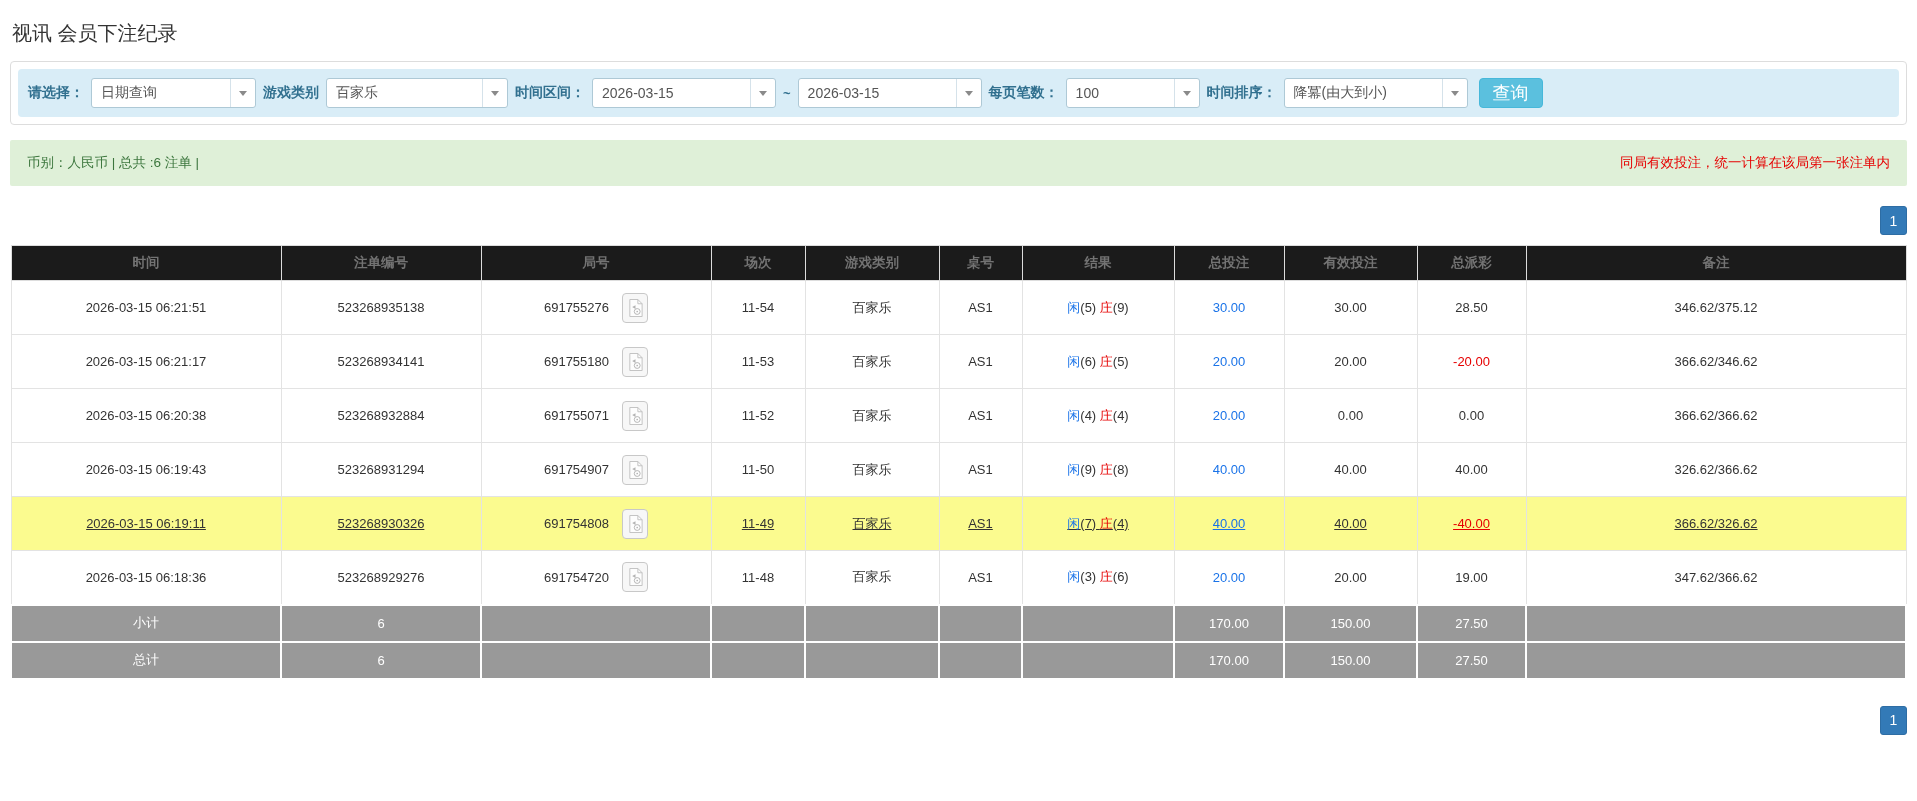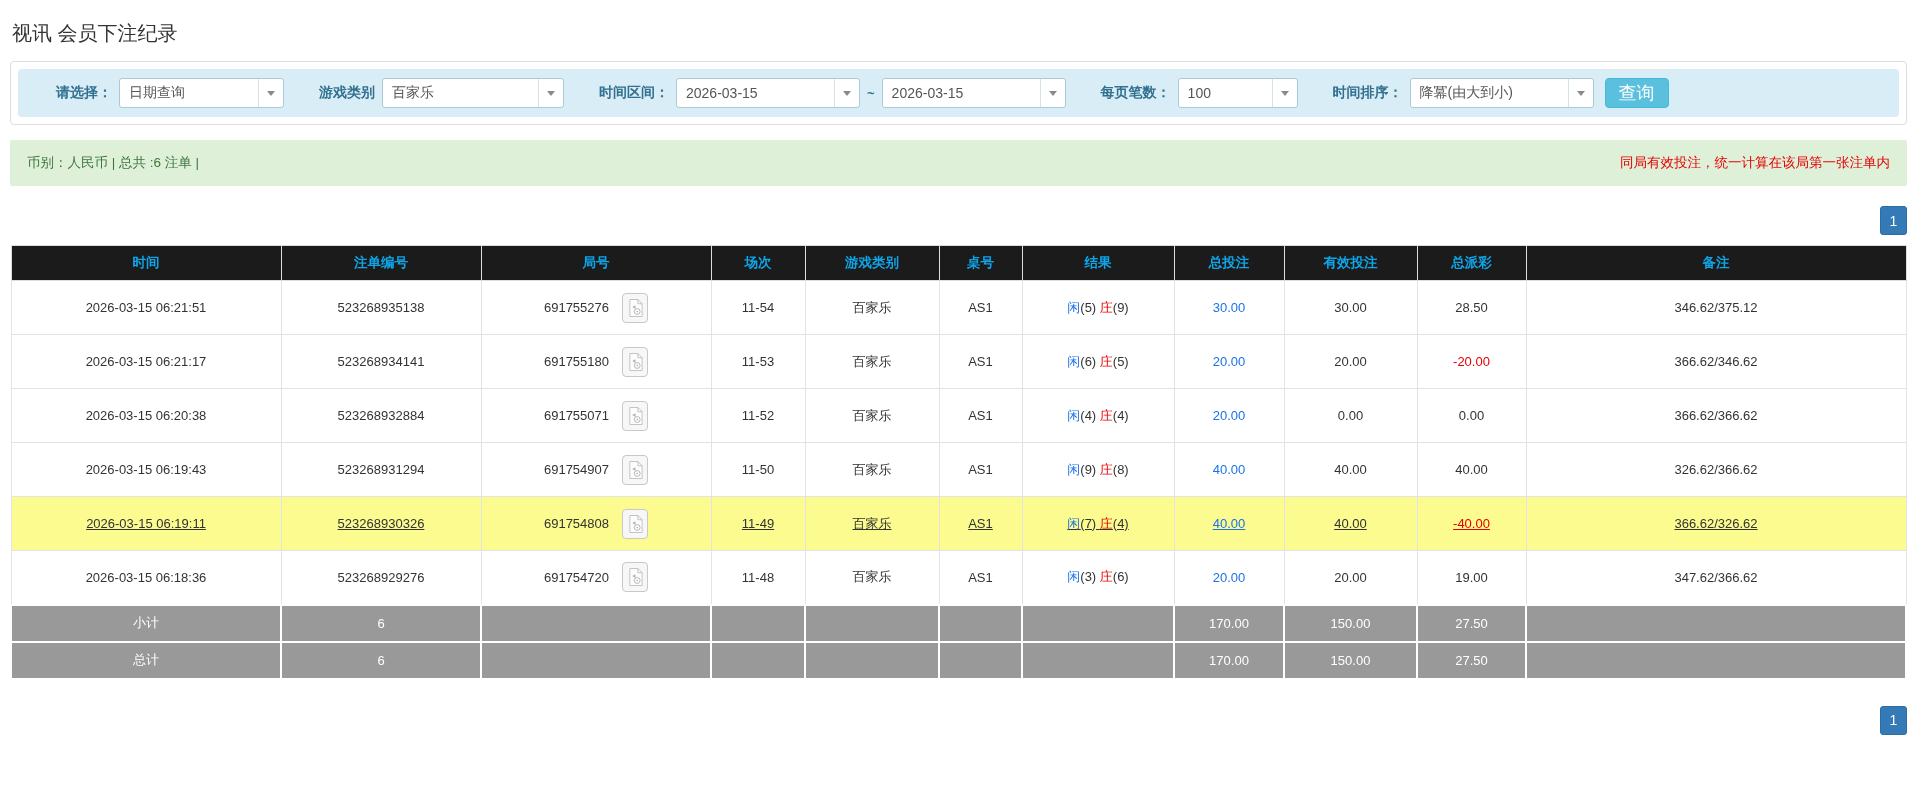--- a/index.html
+++ b/index.html
@@ -16,40 +16,40 @@
   }
   .page{padding:10px 10px 0 10px;}
   .page-title{font-size:20px;font-weight:400;color:#333;margin:10px 0 14px 2px;}
 
   
   .filter-panel{border:1px solid #ddd;border-radius:4px;padding:7px;background:#fff;}
   .filter-bar{
     background:var(--filter-bg);border-radius:4px;padding:9px 10px;
     display:flex;align-items:center;gap:7px;flex-wrap:nowrap;
   }
-  .f-label{color:var(--filter-label);font-weight:bold;font-size:14px;white-space:nowrap;margin-left:28px;}
+  .f-label{color:var(--filter-label);font-weight:bold;font-size:14px;white-space:nowrap;}
   .select{
     height:30px;background:#fff;border:1px solid #aec9d6;border-radius:3px;
     display:flex;align-items:stretch;overflow:hidden;cursor:pointer;
   }
   .select .val{
     flex:1;display:flex;align-items:center;padding:0 9px;font-size:14px;color:#555;
     white-space:nowrap;overflow:hidden;
   }
   .select .arrow{
     width:25px;border-left:1px solid #d5e2ea;display:flex;align-items:center;justify-content:center;
   }
   .select .arrow::after{
     content:"";width:0;height:0;border-left:4px solid transparent;border-right:4px solid transparent;
     border-top:5px solid #8a8a8a;
   }
   .w-querytype{width:165px;}
   .w-game{width:182px;}
   .w-date{width:184px;}
-  .w-pagesize{width:120px;}
+  .w-pagesize{width:134px;}
   .w-sort{width:184px;}
   .tilde{color:var(--filter-label);font-weight:bold;}
   .search-btn{
     height:30px;padding:0 13px;margin-left:4px;background:var(--search-btn);
     border:1px solid #46b8da;border-radius:4px;color:#fff;font-size:18px;cursor:pointer;
     font-family:inherit;
   }
 
   
   .summary-bar{
@@ -63,21 +63,21 @@
   .pager{display:flex;justify-content:flex-end;margin:20px 0 10px 0;}
   .pager.bottom{margin:26px 0 20px 0;}
   .page-btn{
     min-width:27px;height:29px;background:var(--pager-blue);border:1px solid #2e6da4;
     border-radius:3px;color:#fff;font-size:14px;cursor:pointer;font-family:inherit;
   }
 
   
   table{width:100%;border-collapse:collapse;table-layout:fixed;}
   thead th{
-    background:var(--header-bg);color:#0ea5e9;font-size:13.5px;font-weight:bold;
+    background:var(--header-bg);color:#737373;font-size:13.5px;font-weight:bold;
     height:35px;border:1px solid #ddd;text-align:center;
   }
   tbody td{
     height:54px;border:1px solid #e3e3e3;text-align:center;font-size:13px;color:#333;
     background:#fff;padding:2px;
   }
   tbody tr.highlight td{background:var(--highlight-yellow);text-decoration:underline;}
   td.amount-blue{color:var(--link-blue);}
   td.neg{color:var(--loss-red);}
   .round-wrap{display:inline-flex;align-items:center;gap:13px;}

